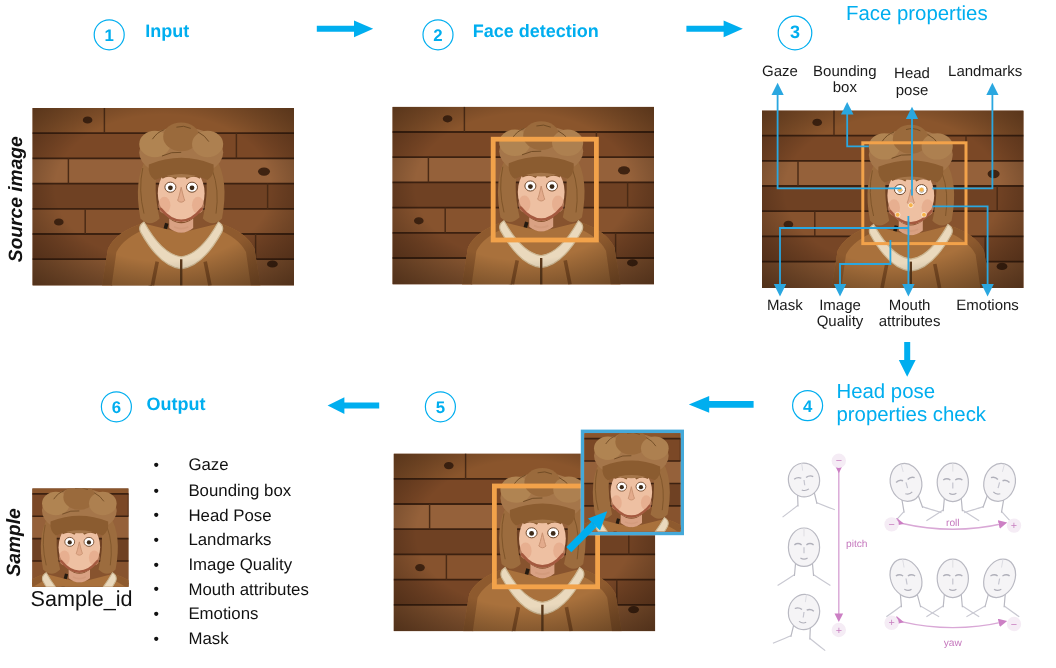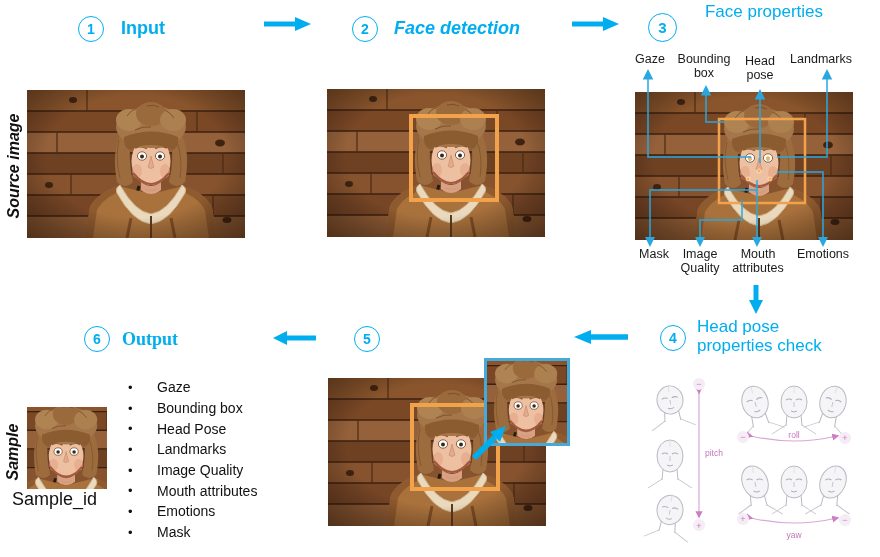--- a/index.html
+++ b/index.html
@@ -3,30 +3,30 @@
 <meta charset="utf-8">
 <style>
   html,body{margin:0;padding:0;background:#fff;}
   .canvas{position:relative;width:880px;height:557px;background:#fff;overflow:hidden;
           font-family:"Liberation Sans",sans-serif;color:#1a1a1a;}
   .abs{position:absolute;}
   
   .stepc{position:absolute;width:24px;height:24px;border:1.5px solid #00AEEF;border-radius:50%;
          color:#00AEEF;font-size:14px;font-weight:bold;display:flex;align-items:center;justify-content:center;}
   .stepc.big{width:27px;height:27px;font-size:15px;}
-  .steplbl{position:absolute;color:#00AEEF;font-size:18px;font-weight:bold;white-space:nowrap;}
+  .steplbl{position:absolute;color:#00AEEF;font-size:15px;font-weight:bold;white-space:nowrap;}
   .steptitle{position:absolute;color:#00AEEF;font-size:17px;font-weight:normal;line-height:19px;}
   .c1{left:78px;top:16px;} .l1{left:121px;top:18px;}
-  .c2{left:352px;top:16px;} .l2{left:394px;top:18px;font-style:italic;}
+  .c2{left:352px;top:16px;} .l2{left:394px;top:18px;}
   .c3{left:648px;top:13px;}
   .t3{left:668px;top:2px;width:192px;text-align:center;}
   .c4{left:660px;top:325px;}
   .t4{left:697px;top:317px;text-align:left;}
   .c5{left:354px;top:326px;} .l5{left:394px;top:329px;}
-  .c6{left:84px;top:326px;}  .l6{left:122px;top:329px;font-family:Liberation Serif, serif;}
+  .c6{left:84px;top:326px;}  .l6{left:122px;top:329px;}
   
   .photo{position:absolute;width:218px;height:148px;display:block;}
   .ph1{left:27px;top:90px;} .ph2{left:327px;top:89px;} .ph3{left:635px;top:92px;} .ph5{left:328px;top:378px;}
   
   .vlabel{position:absolute;font-style:italic;font-weight:bold;font-size:16px;color:#111;
           text-align:center;transform:rotate(-90deg);white-space:nowrap;}
   .vsource{left:-39px;top:157px;width:106px;}
   .vsample{left:-17px;top:443px;width:60px;}
   
   .plabel{position:absolute;font-size:12.5px;color:#1a1a1a;line-height:14px;text-align:center;}
@@ -35,21 +35,21 @@
   .pl-hpose{left:740px;top:54px;width:40px;}
   .pl-landmarks{left:786px;top:52px;width:70px;}
   .pl-mask{left:632px;top:247px;width:44px;}
   .pl-iq{left:673px;top:247px;width:54px;}
   .pl-mouth{left:725px;top:247px;width:66px;}
   .pl-emotions{left:792px;top:247px;width:62px;}
   
   .annosvg{left:600px;top:50px;pointer-events:none;}
   
   .samplecrop{left:27px;top:407px;width:80px;height:82px;display:block;}
-  .sampleid{left:12px;top:489px;width:112px;font-size:18px;color:#111;}
+  .sampleid{left:12px;top:489px;width:112px;text-align:center;font-size:18px;color:#111;}
   .crop5{left:484px;top:358px;width:80px;height:82px;border:3px solid #45A9D9;display:block;background:#fff;}
   
   .outlist{left:128px;top:377px;margin:0;padding:0;list-style:none;}
   .outlist li{display:flex;height:20.7px;align-items:center;font-size:14px;color:#111;}
   .outlist .bdot{width:12px;margin-right:17px;font-size:13px;color:#111;}
   .hpd{left:622px;top:374px;}
 </style>
 </head>
 <body>
 

